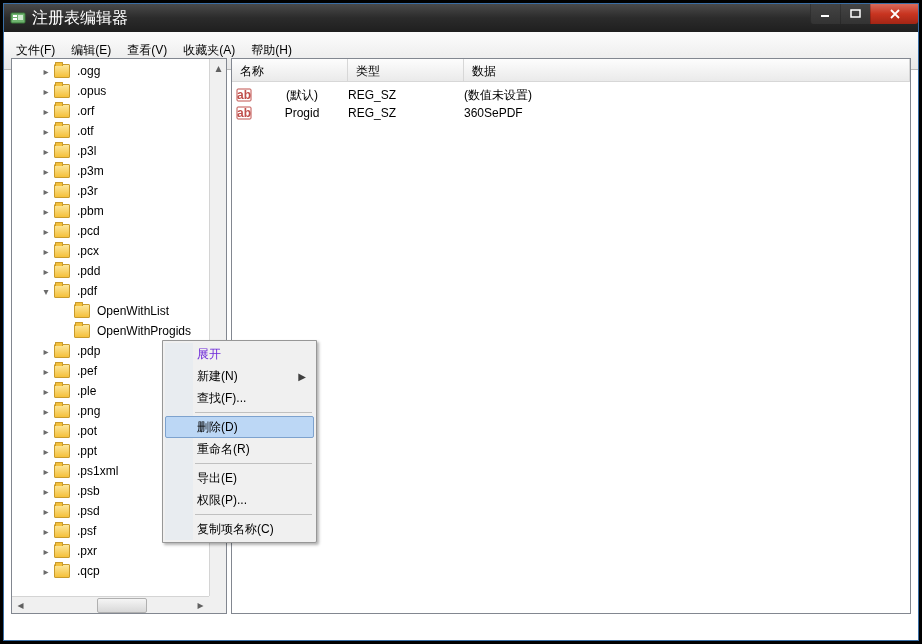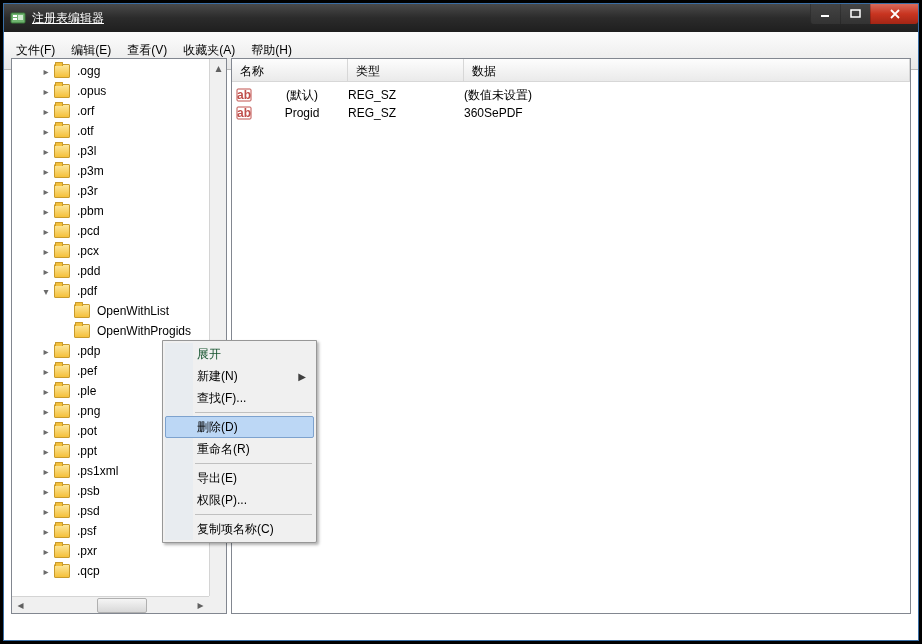--- a/index.html
+++ b/index.html
@@ -2,21 +2,21 @@
 <html><head>
 <meta charset="utf-8">
 <style>
 * { margin: 0; padding: 0; box-sizing: border-box; font-family: "Microsoft YaHei", Tahoma, sans-serif; font-size: 12px; }
 body { background: #000; width: 922px; height: 644px; overflow: hidden; }
 
 .window { position: absolute; left: 3px; top: 3px; width: 916px; height: 638px; background: #fff; border: 1px solid #3a6ea5; box-shadow: 0 0 0 3px rgba(0,0,0,0.5); }
 
 .titlebar { height: 28px; background: linear-gradient(to bottom, #4a4a4a 0%, #2b2b2b 50%, #1f1f1f 100%); display: flex; align-items: center; padding-left: 6px; color: #fff; position: relative; }
 .titlebar .appicon { width: 16px; height: 16px; margin-right: 6px; display: inline-flex; align-items: center; justify-content: center; }
-.titlebar .title { font-size: 12px; text-decoration: underline; }
+.titlebar .title { font-size: 16px; }
 .winbtns { position: absolute; right: 0; top: 0; display: flex; }
 .winbtn { width: 30px; height: 20px; display: flex; align-items: center; justify-content: center; border-left: 1px solid rgba(0,0,0,0.2); }
 .winbtn.min, .winbtn.max { background: linear-gradient(to bottom, #444, #333); border-bottom-left-radius: 3px; }
 .winbtn.max { border-bottom-left-radius: 0; }
 .winbtn.close { width: 48px; background: linear-gradient(to bottom, #d96a5a 0%, #c83420 50%, #a32515 100%); border-bottom-right-radius: 3px; }
 .winbtn svg { width: 12px; height: 10px; }
 
 .menubar { height: 38px; background: linear-gradient(to bottom, #fcfcfc, #e8e8e8); border-bottom: 1px solid #b8b8b8; display: flex; align-items: center; padding-left: 4px; }
 .menuitem { padding: 3px 8px; font-size: 12px; }
 
@@ -57,21 +57,21 @@
 .cell-name { width: 92px; font-size: 12px; text-align: center; }
 .cell-type { width: 116px; font-size: 12px; }
 .cell-data { flex: 1; font-size: 12px; }
 
 .statusbar { position: absolute; left: 7px; right: 7px; bottom: 6px; height: 18px; font-size: 12px; display: flex; align-items: center; background: #f0f0f0; border: 1px solid #d0d0d0; padding-left: 2px; }
 
 .ctxmenu { position: absolute; left: 158px; top: 336px; width: 155px; background: #f0f0f0; border: 1px solid #979797; box-shadow: 2px 2px 3px rgba(0,0,0,0.3); padding: 2px; z-index: 100; }
 .ctxgutter { position: absolute; left: 2px; top: 2px; bottom: 2px; width: 28px; background: #e8ecf0; }
 .ctxitems { position: relative; }
 .ctxitem { height: 22px; display: flex; align-items: center; padding-left: 32px; font-size: 12px; position: relative; }
-.ctxitem.disabled { color: #14532d; }
+.ctxitem.disabled { color: #6d28d9; }
 .ctxitem.hover { background: #bcd7f5; border: 1px solid #7da2ce; border-radius: 2px; padding-left: 31px; height: 22px; }
 .ctxitem .subarrow { position: absolute; right: 8px; font-size: 10px; color: #404040; }
 .ctxsep { height: 1px; background: #c0c0c0; margin: 3px 2px 3px 30px; }
 .ctxmenu-border { border-bottom-right-radius: 2px; }
 
 </style>
 </head>
 <body>
 
 <div class="window">

